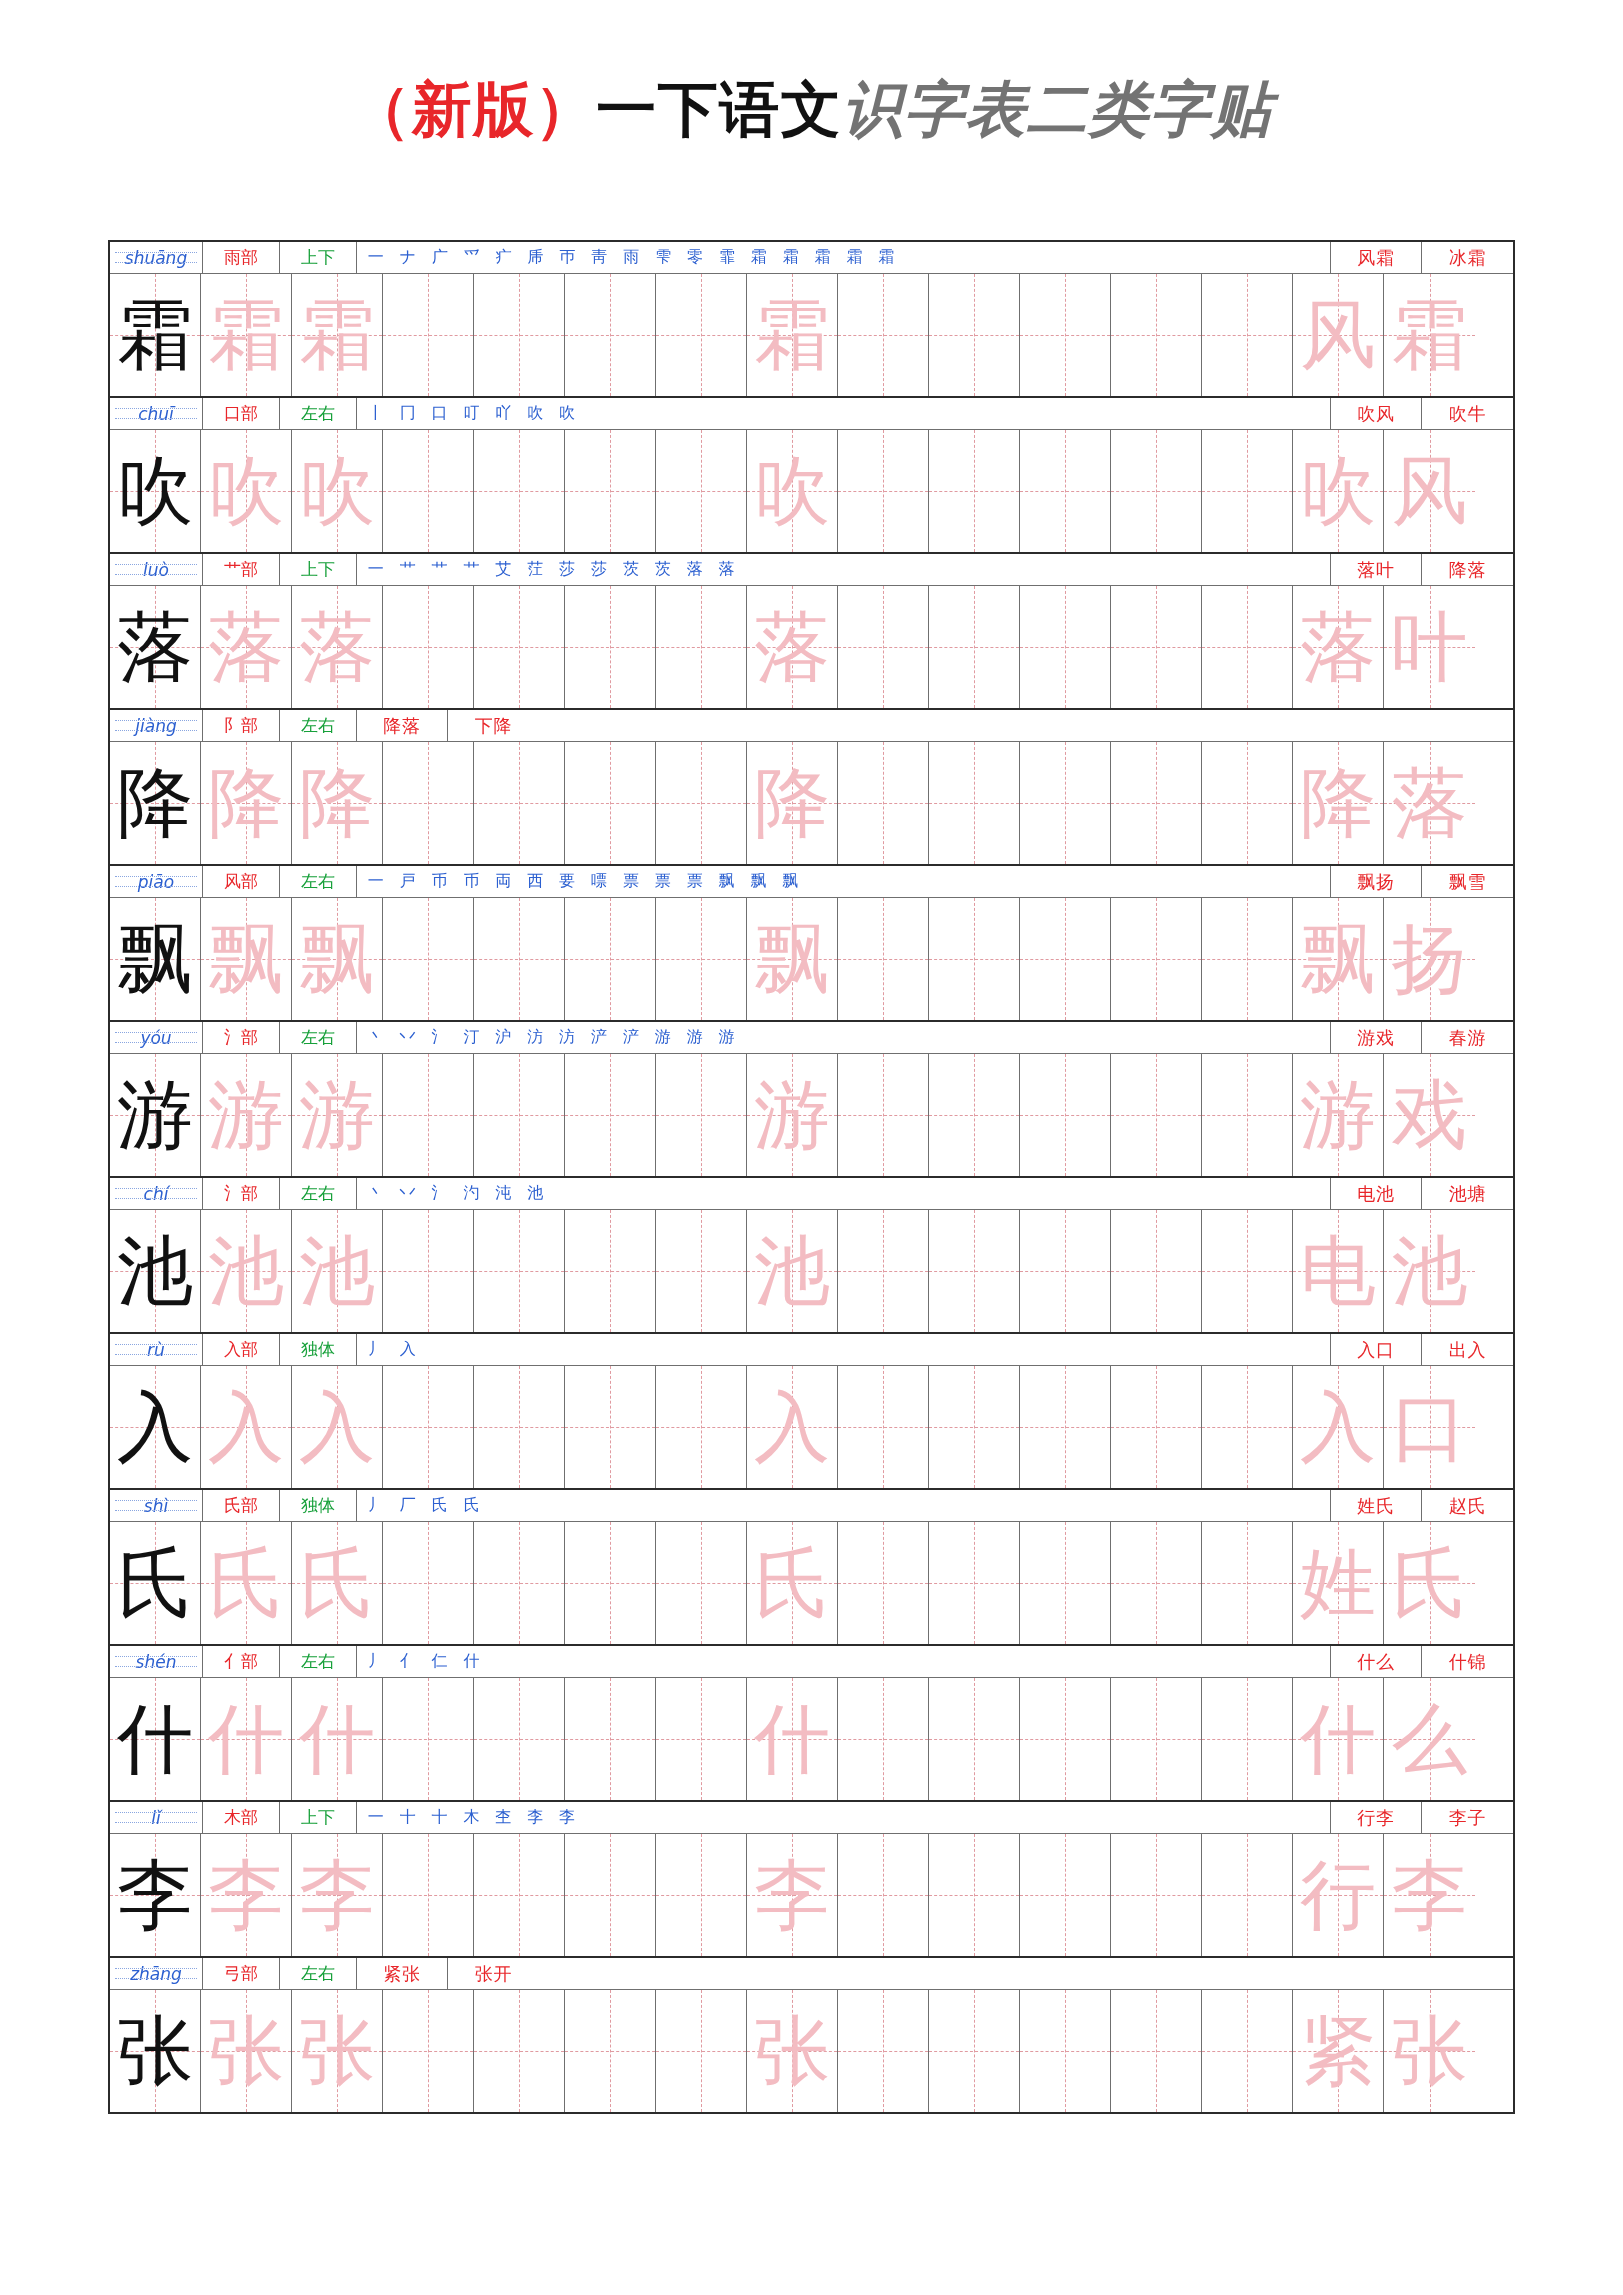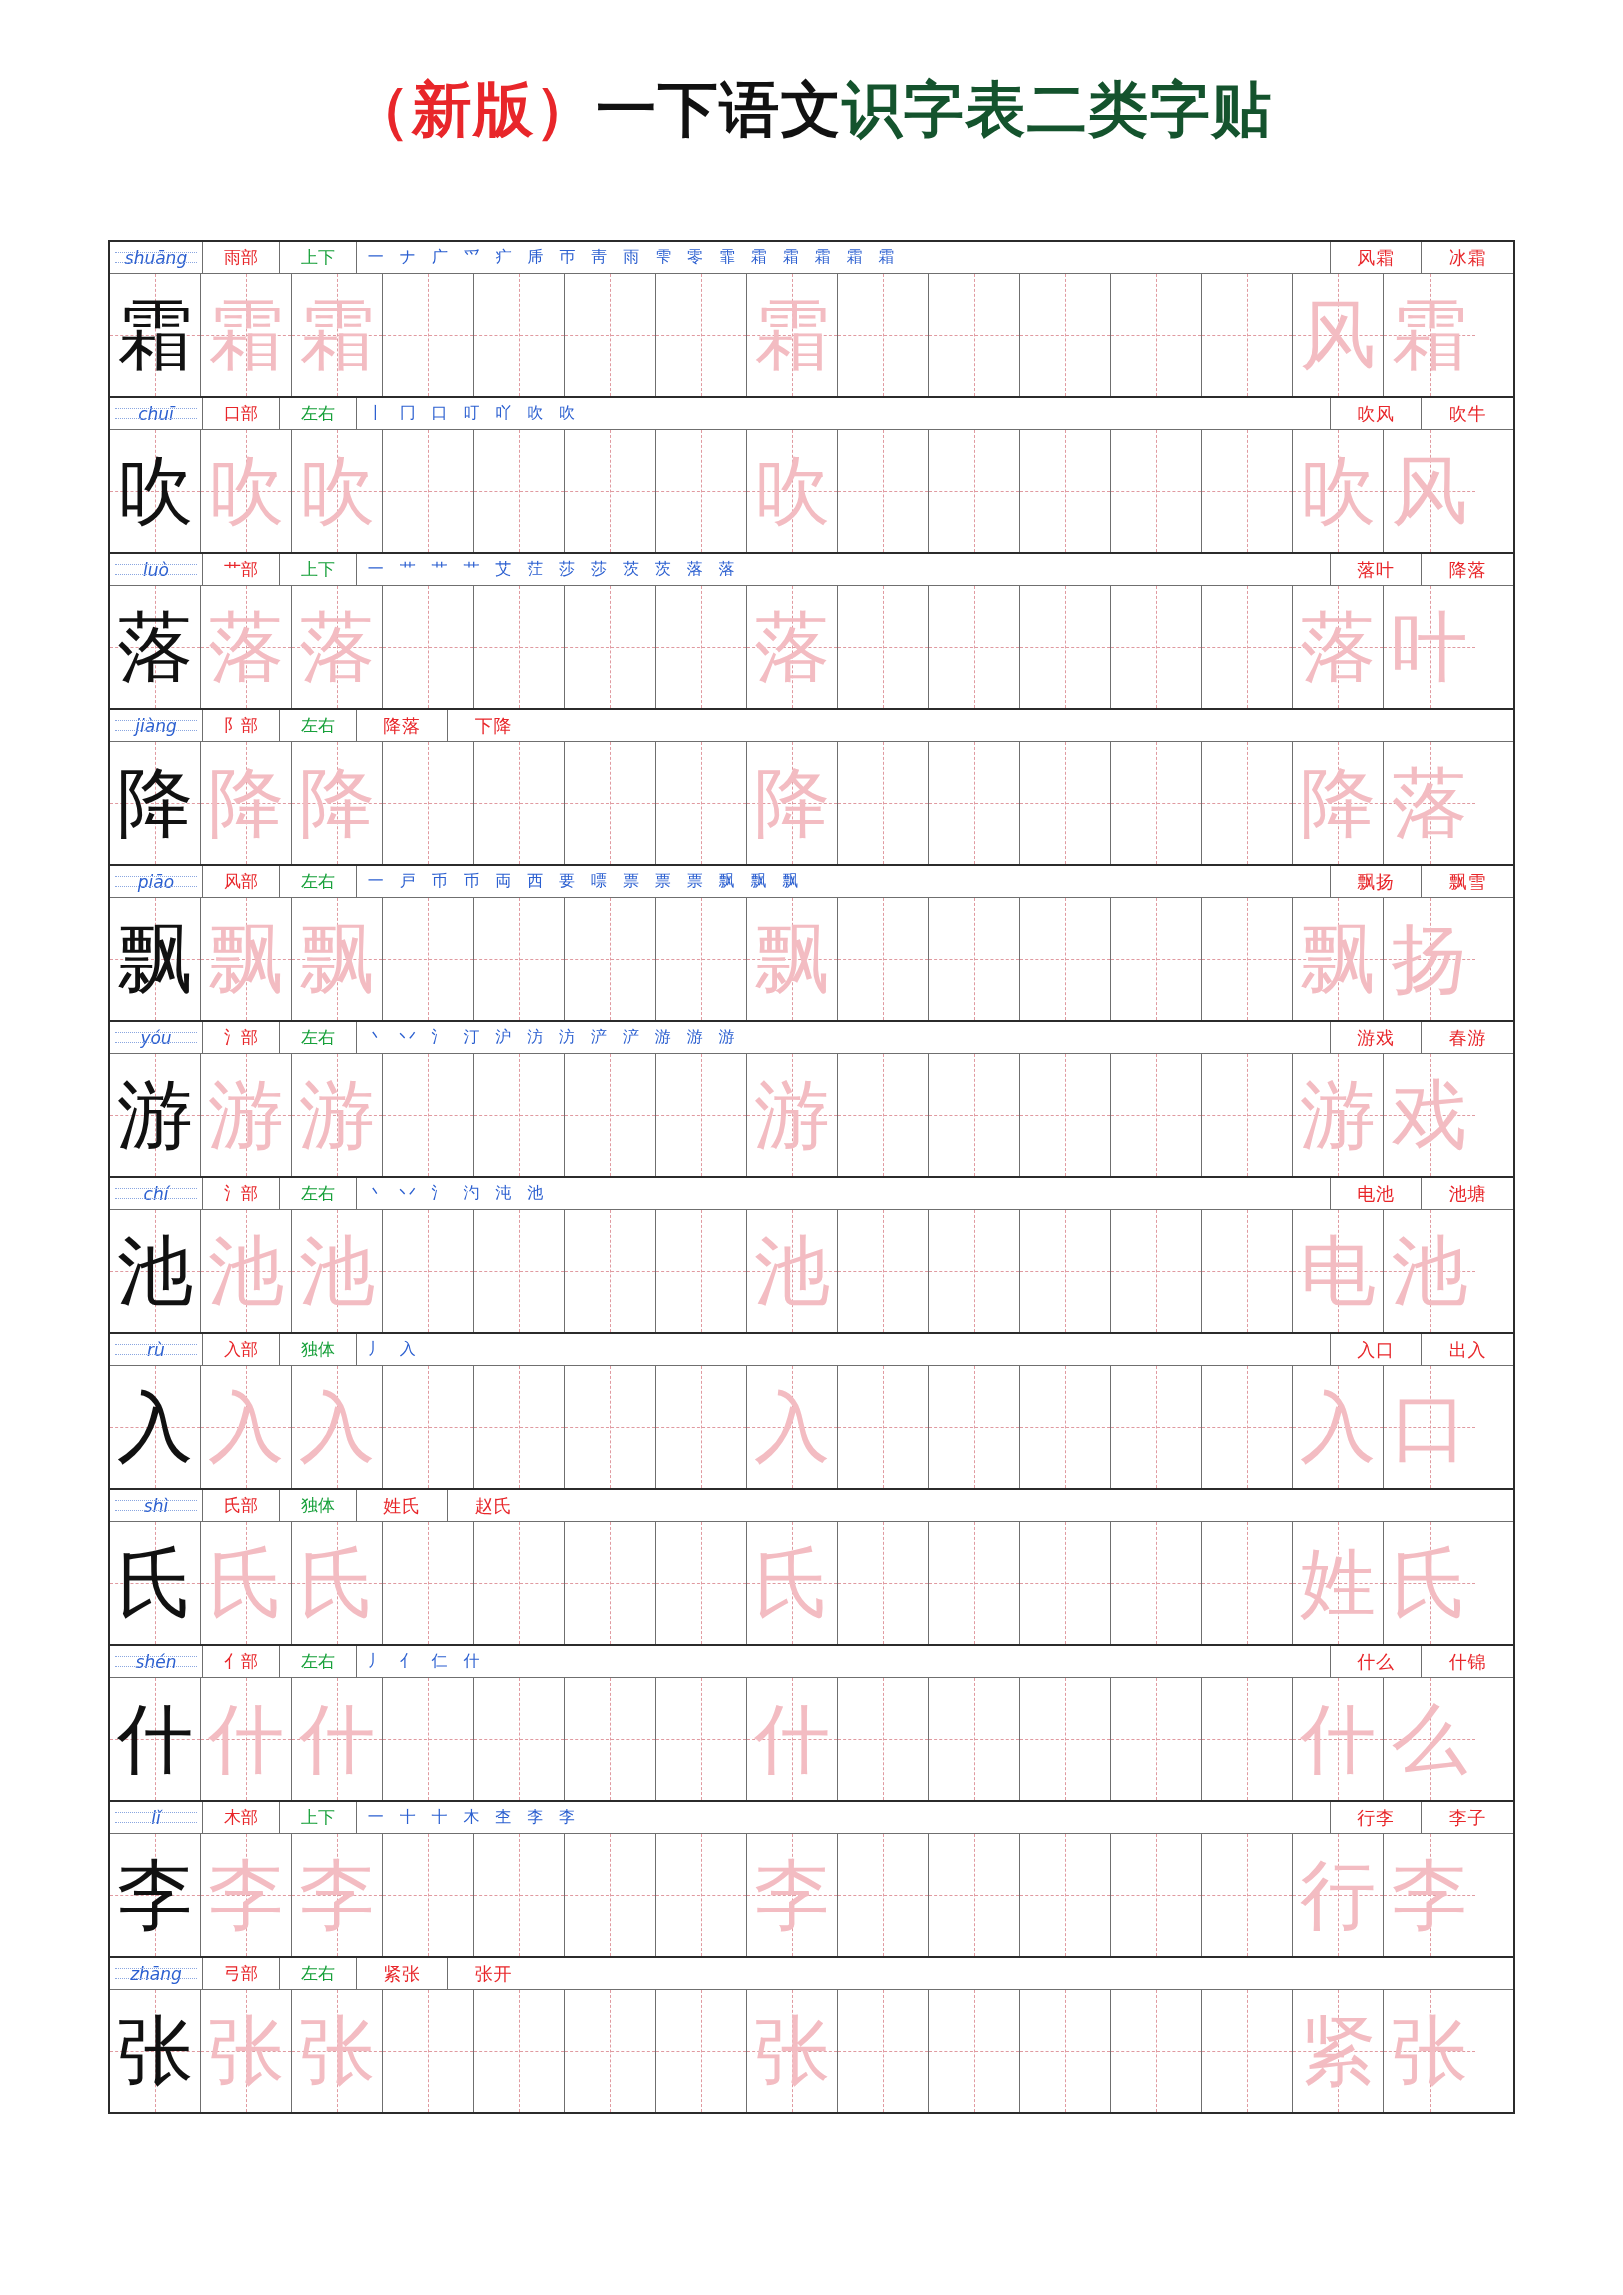--- a/index.html
+++ b/index.html
@@ -22,21 +22,21 @@
   }
   .title {
     font-family: "DejaVu Sans", sans-serif;
     font-size: 60px;
     font-weight: bold;
     letter-spacing: 1.5px;
     white-space: nowrap;
   }
   .title .red { color: #e8262a; margin-top: 40px; }
   .title .black { color: #111111; }
-  .title .blue { color: #14532d; }
+  .title .blue { color: #737373; font-style: italic; }
 
   
   .sheet {
     position: absolute;
     left: 108px;
     top: 240px;
     width: 1407px;
     border: 2.3px solid #2b2b2b;
     box-sizing: border-box;
   }
@@ -616,20 +616,21 @@
         <div class="cellbox last">
           <span class="glyph trace">口</span>
         </div>
       </div>
     </div>
     <div class="char-block">
       <div class="hdr">
         <div class="cell pinyin">shì</div>
         <div class="cell radical">氏部</div>
         <div class="cell structure">独体</div>
+        <div class="cell strokes">丿 厂 氏 氏</div>
         <div class="cell word">姓氏</div>
         <div class="cell word last">赵氏</div>
       </div>
       <div class="practice">
         <div class="cellbox">
           <span class="glyph solid">氏</span>
         </div>
         <div class="cellbox">
           <span class="glyph trace">氏</span>
         </div>

